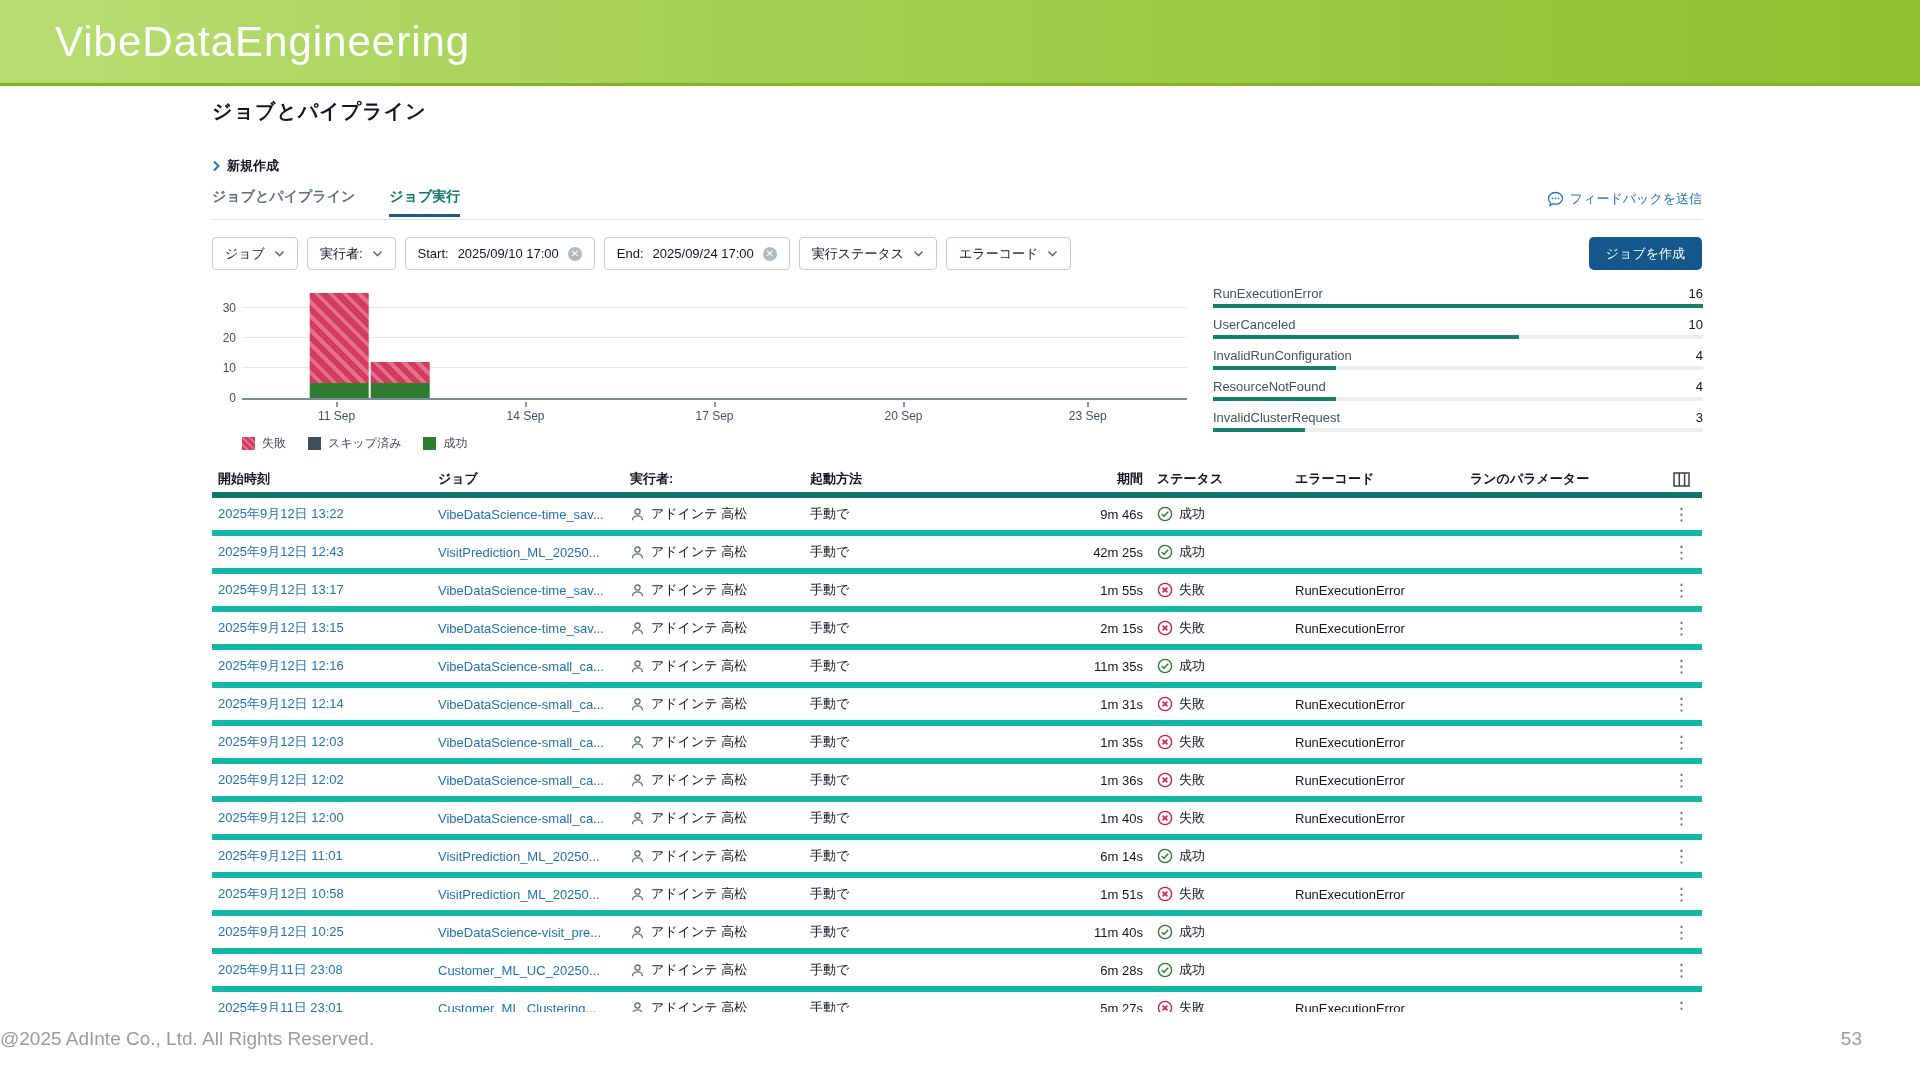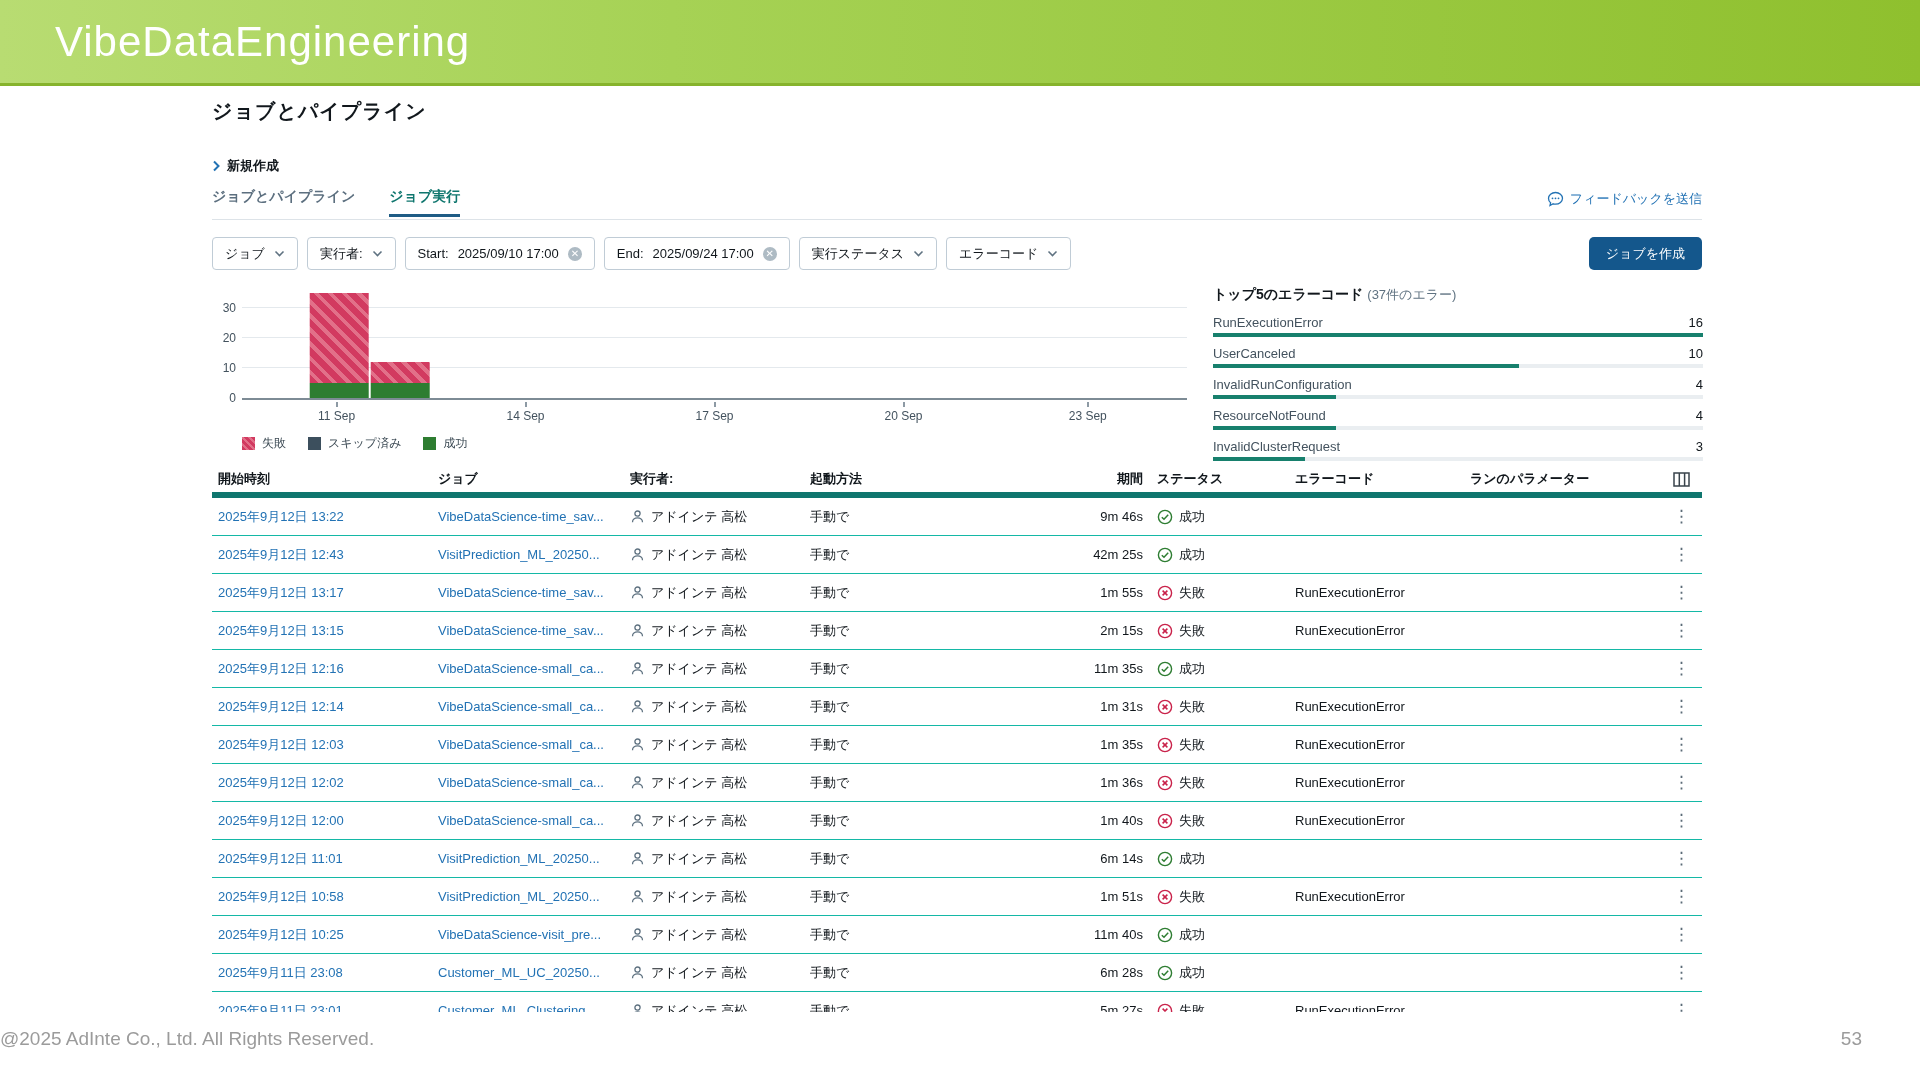--- a/index.html
+++ b/index.html
@@ -70,21 +70,21 @@
   .errors-sub { font-weight:normal; color:#5f7281; font-size:13px; }
   .err-row { margin-bottom:9px; }
   .err-line { display:flex; justify-content:space-between; font-size:13px; color:#43525e; margin-bottom:3px; }
   .err-count { color:#11171c; }
   .err-track { width:100%; height:4px; background:#eaeef1; position:relative; }
   .err-fill { position:absolute; left:0; top:0; bottom:0; background:var(--error-bar-teal,#17806d); }
 
   
   .table-wrap { position:absolute; left:212px; top:466px; width:1490px; height:546px; overflow:hidden; }
   .trow { display:grid; grid-template-columns:226px 192px 180px 170px 165px 150px 175px 185px 47px;
-    align-items:center; height:38px; border-bottom:1px solid #14b8a6; font-size:13px; color:#11171c; }
+    align-items:center; height:38px; border-bottom:6px solid #14b8a6; font-size:13px; color:#11171c; }
   .thead { height:32px; font-weight:bold; border-bottom:6px solid #0f766e; }
   .cell { padding-right:8px; overflow:hidden; white-space:nowrap; }
   .c-start { padding-left:6px; }
   .c-dur { text-align:right; padding-right:2px; }
   .c-status { padding-left:12px; display:flex; align-items:center; gap:6px; }
   .c-menu { display:flex; justify-content:flex-end; padding-right:12px; }
   .link { color:var(--link-blue,#2272b4); cursor:pointer; }
   .actor { display:flex; align-items:center; gap:6px; }
   .kebab { font-size:17px; color:#5b6b77; cursor:pointer; line-height:1; }
   .col-ic { cursor:pointer; display:flex; }
@@ -208,24 +208,20 @@
           <span>スキップ済み</span>
         </div>
         <div class="legend-item">
           <span class="chip chip-success"></span>
           <span>成功</span>
         </div>
       </div>
   </div>
 
   <div class="errors">
-    <div class="errors-title">
-      <b>トップ5のエラーコード</b>
-      <span class="errors-sub">(37件のエラー)</span>
-    </div>
     <div id="errList">
         <div class="err-row">
           <div class="err-line">
             <span>RunExecutionError</span>
             <span class="err-count">16</span>
           </div>
           <div class="err-track">
             <div class="err-fill" style="width: 100%;"></div>
           </div>
         </div>

